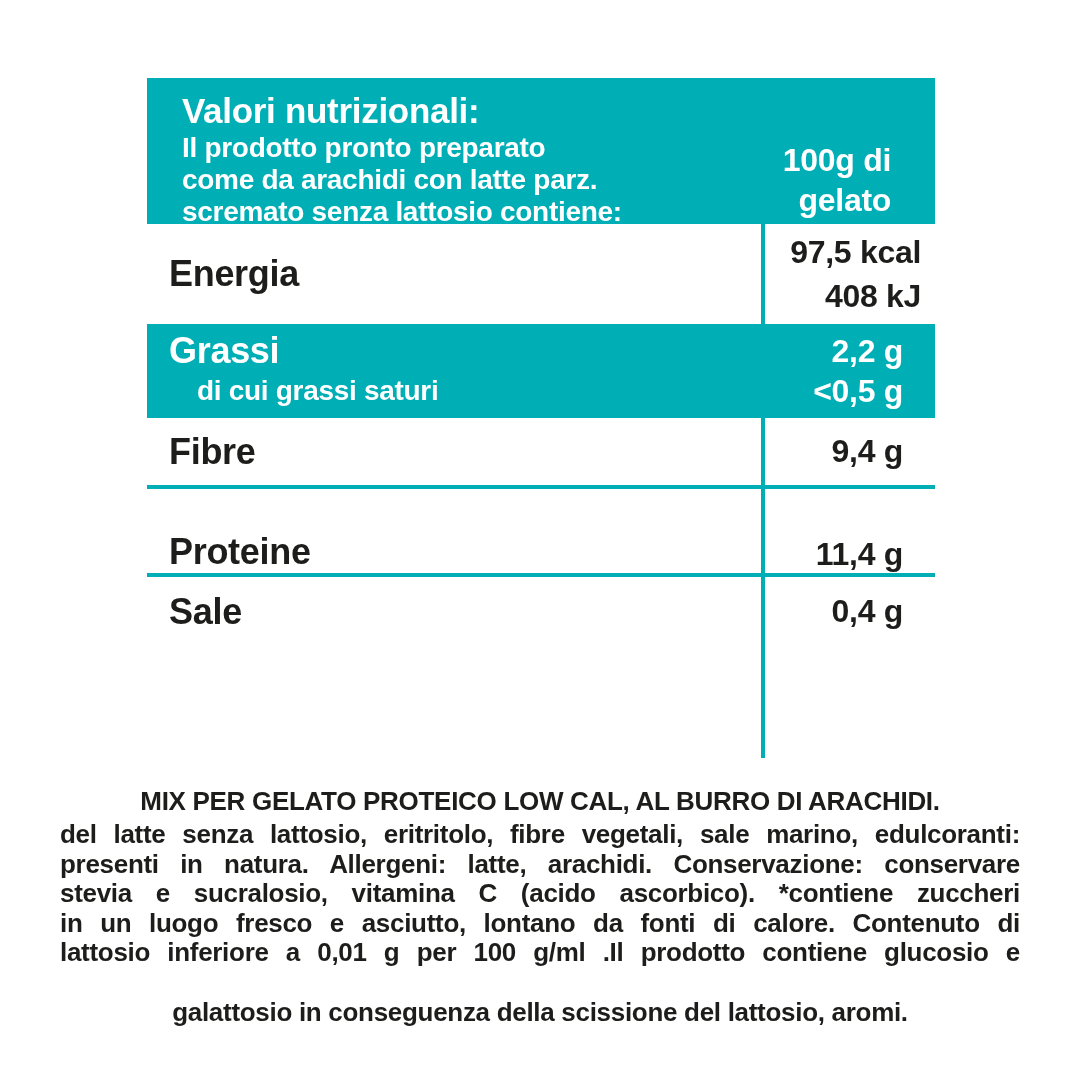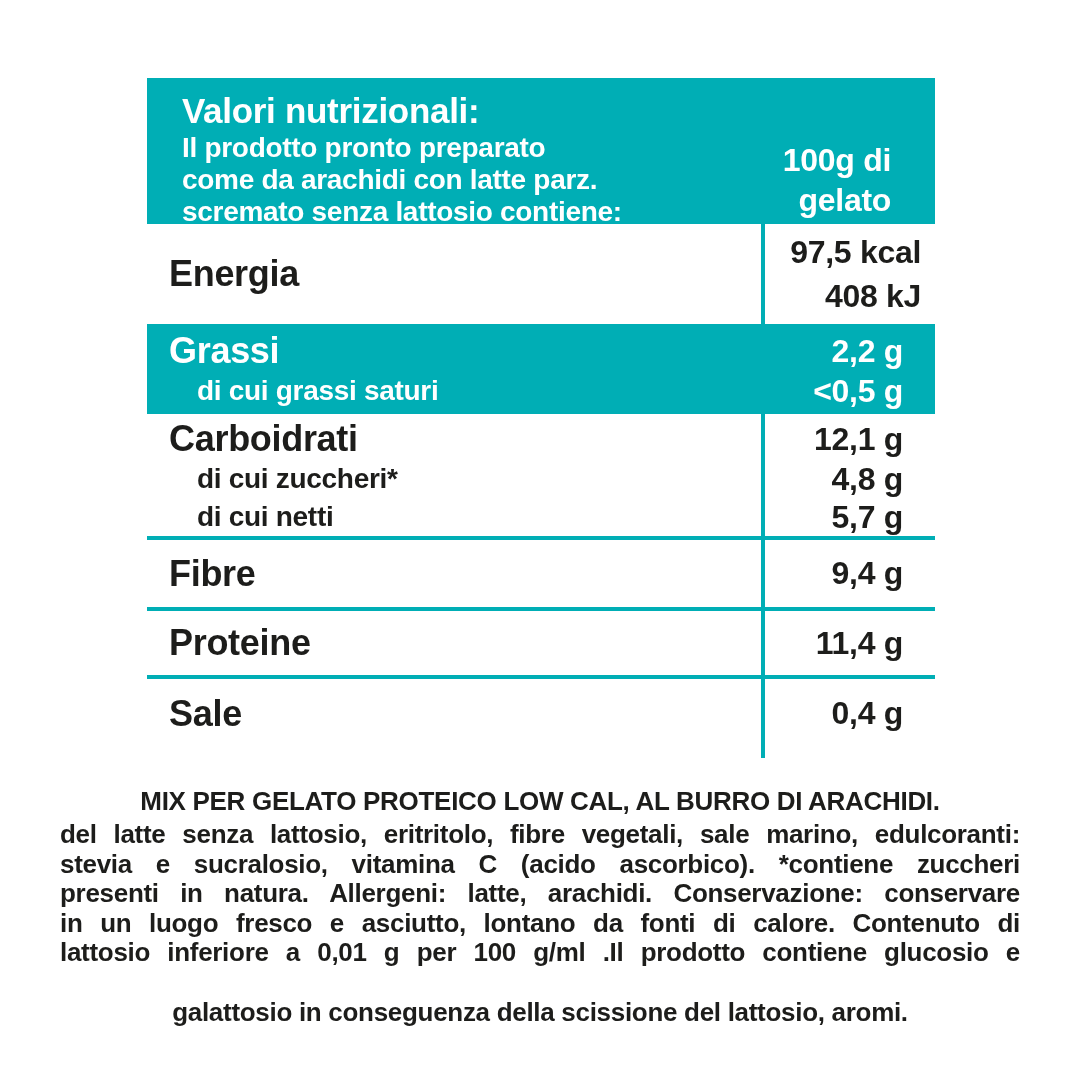--- a/index.html
+++ b/index.html
@@ -87,21 +87,21 @@
   }
   .tline { display: flex; align-items: center; }
   .band-grassi .tline-main { height: 42px; }
   .band-grassi .tline-sub  { height: 38px; }
 
   .sec-carbo { height: 122px; box-sizing: border-box; padding-top: 4px; }
   .sec-carbo .tline-main { height: 42px; }
   .sec-carbo .tline-sub  { height: 38px; }
 
   .row-fibre    { height: 67px; display: flex; align-items: center; }
-  .row-proteine { height: 64px; display: flex; align-items: center; }
+  .row-proteine { height: 84px; display: flex; align-items: flex-end; }
   .row-sale     { height: 69px; display: flex; align-items: center; }
 
   
   .footer {
     position: absolute;
     left: 60px;
     top: 786px;
     width: 960px;
   }
   .footer-title {
@@ -155,34 +155,20 @@
       <div class="tline tline-main">
         <div class="nlabel">Grassi</div>
         <div class="nvalue">2,2 g</div>
       </div>
       <div class="tline tline-sub">
         <div class="nlabel nlabel-sub">di cui grassi saturi</div>
         <div class="nvalue">&lt;0,5 g</div>
       </div>
     </div>
 
-    <div class="sec-carbo">
-      <div class="tline tline-main">
-        <div class="nlabel">Carboidrati</div>
-        <div class="nvalue">12,1 g</div>
-      </div>
-      <div class="tline tline-sub">
-        <div class="nlabel nlabel-sub">di cui zuccheri*</div>
-        <div class="nvalue">4,8 g</div>
-      </div>
-      <div class="tline tline-sub">
-        <div class="nlabel nlabel-sub">di cui netti</div>
-        <div class="nvalue">5,7 g</div>
-      </div>
-    </div>
 
     <div class="rule"></div>
 
     <div class="row-fibre">
       <div class="nlabel" style="flex:1">Fibre</div>
       <div class="nvalue">9,4 g</div>
     </div>
 
     <div class="rule"></div>
 
@@ -197,21 +183,21 @@
       <div class="nlabel" style="flex:1">Sale</div>
       <div class="nvalue">0,4 g</div>
     </div>
 
   </div>
 
   <div class="footer">
     <div class="footer-title">MIX PER GELATO PROTEICO LOW CAL, AL BURRO DI ARACHIDI.</div>
     <div class="footer-body">
         <div class="body-line">del latte senza lattosio, eritritolo, fibre vegetali, sale marino, edulcoranti:</div>
+        <div class="body-line">presenti in natura. Allergeni: latte, arachidi. Conservazione: conservare</div>
         <div class="body-line">stevia e sucralosio, vitamina C (acido ascorbico). *contiene zuccheri</div>
-        <div class="body-line">presenti in natura. Allergeni: latte, arachidi. Conservazione: conservare</div>
         <div class="body-line">in un luogo fresco e asciutto, lontano da fonti di calore. Contenuto di</div>
         <div class="body-line">lattosio inferiore a 0,01 g per 100 g/ml .Il prodotto contiene glucosio e</div>
         <div class="body-line">galattosio in conseguenza della scissione del lattosio, aromi.</div>
       </div>
   </div>
 
 </div>
 
 </body></html>

